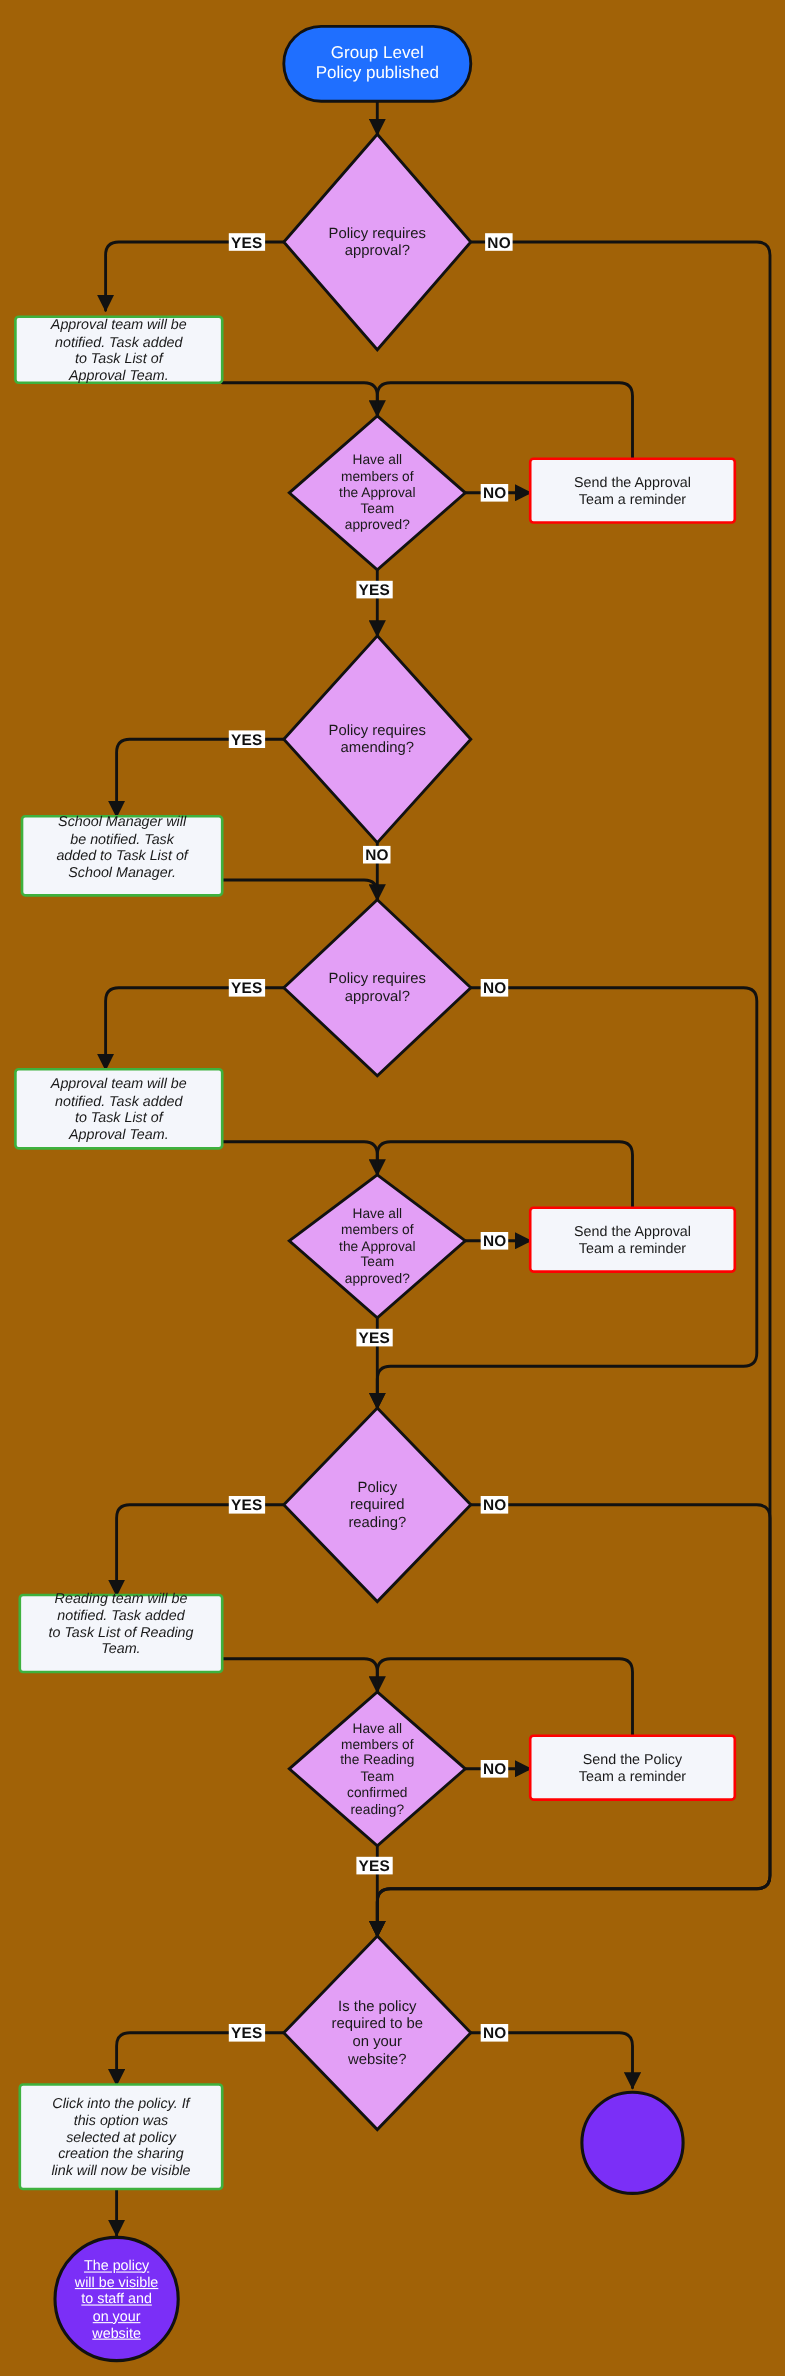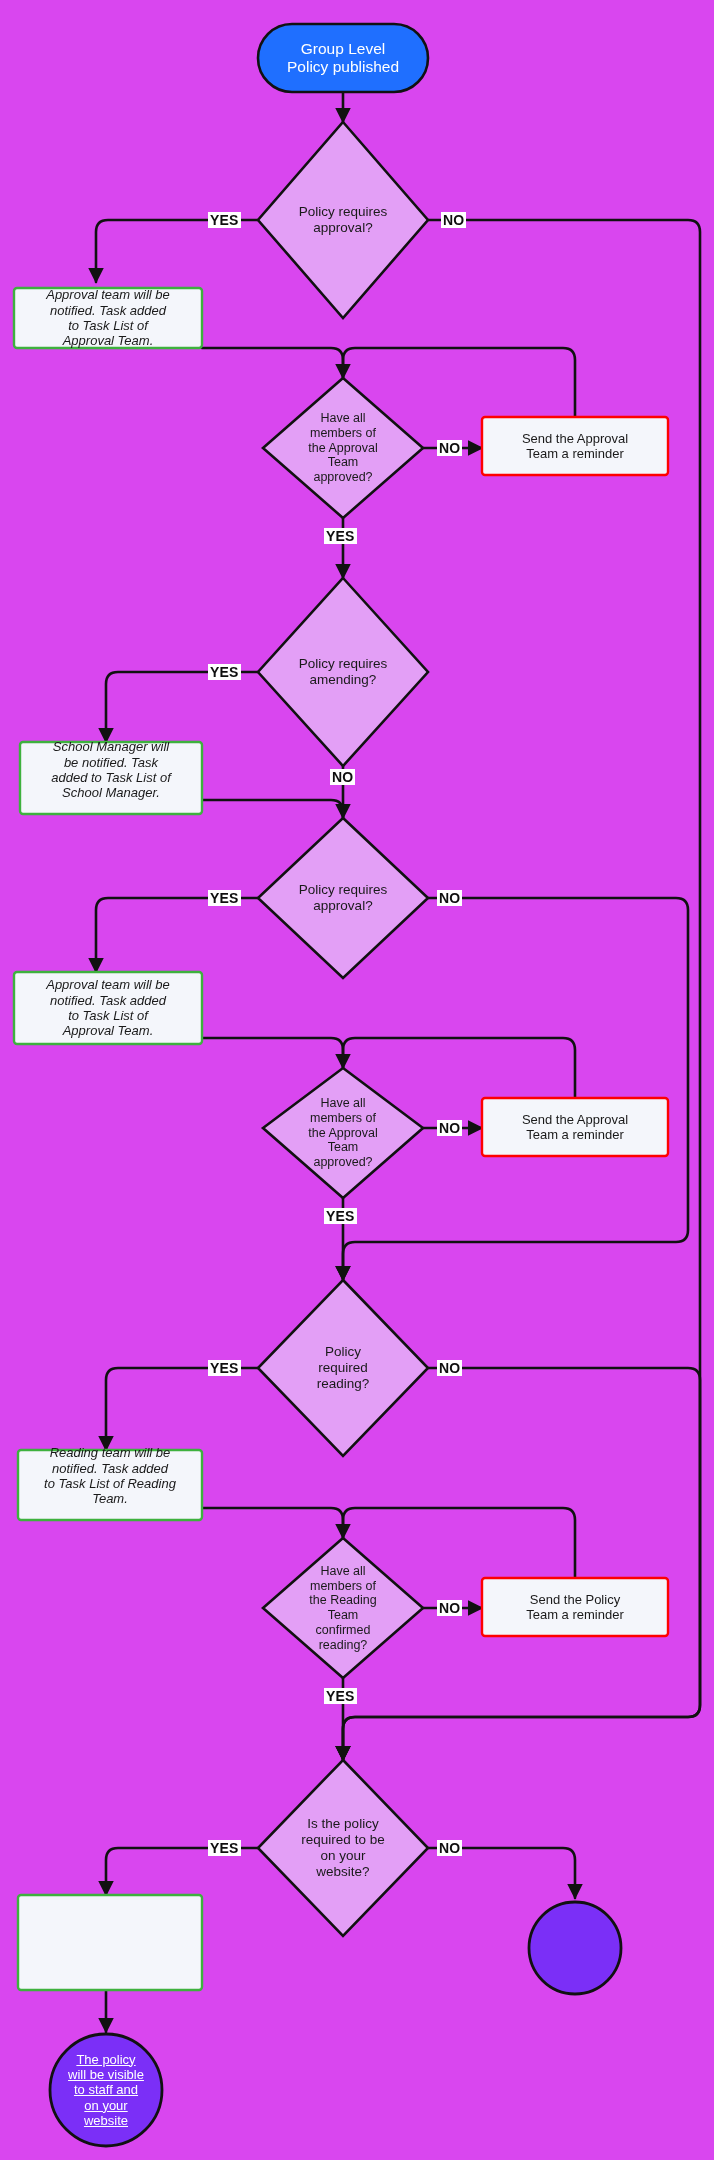--- a/index.html
+++ b/index.html
@@ -5,21 +5,21 @@
   * { box-sizing: border-box; }
   html, body {
     margin: 0; padding: 0;
     background: #ffffff;
     font-family: "Liberation Sans", sans-serif;
   }
   #flow-root {
     position: relative;
     width: 714px;
     height: 2160px;
-    background: #d946ef;
+    background: #a16207;
     overflow: hidden;
   }
   svg.flow-svg {
     position: absolute;
     top: 0; left: 0;
     width: 714px;
     height: 2160px;
   }
   .node-label {
     position: absolute;
@@ -230,20 +230,25 @@
 reading?</div>
 
   <div class="node-label lbl-red" style="left:486px; top:1580px; width:178px; height:54px;">Send the Policy
 Team a reminder</div>
 
   <div class="node-label lbl-diamond" style="left:278px; top:1800px; width:130px; height:96px;">Is the policy
 required to be
 on your
 website?</div>
 
+  <div class="node-label lbl-green" style="left:22px; top:1897px; width:176px; height:91px;">Click into the policy. If
+this option was
+selected at policy
+creation the sharing
+link will now be visible</div>
 
   <div class="node-label lbl-end" style="left:54px; top:2034px; width:104px; height:112px;text-decoration:underline;">The policy
 will be visible
 to staff and
 on your
 website</div>
 
 
   <div class="edge-label" style="left:208px; top:212px;">YES</div>
   <div class="edge-label" style="left:441px; top:212px;">NO</div>

